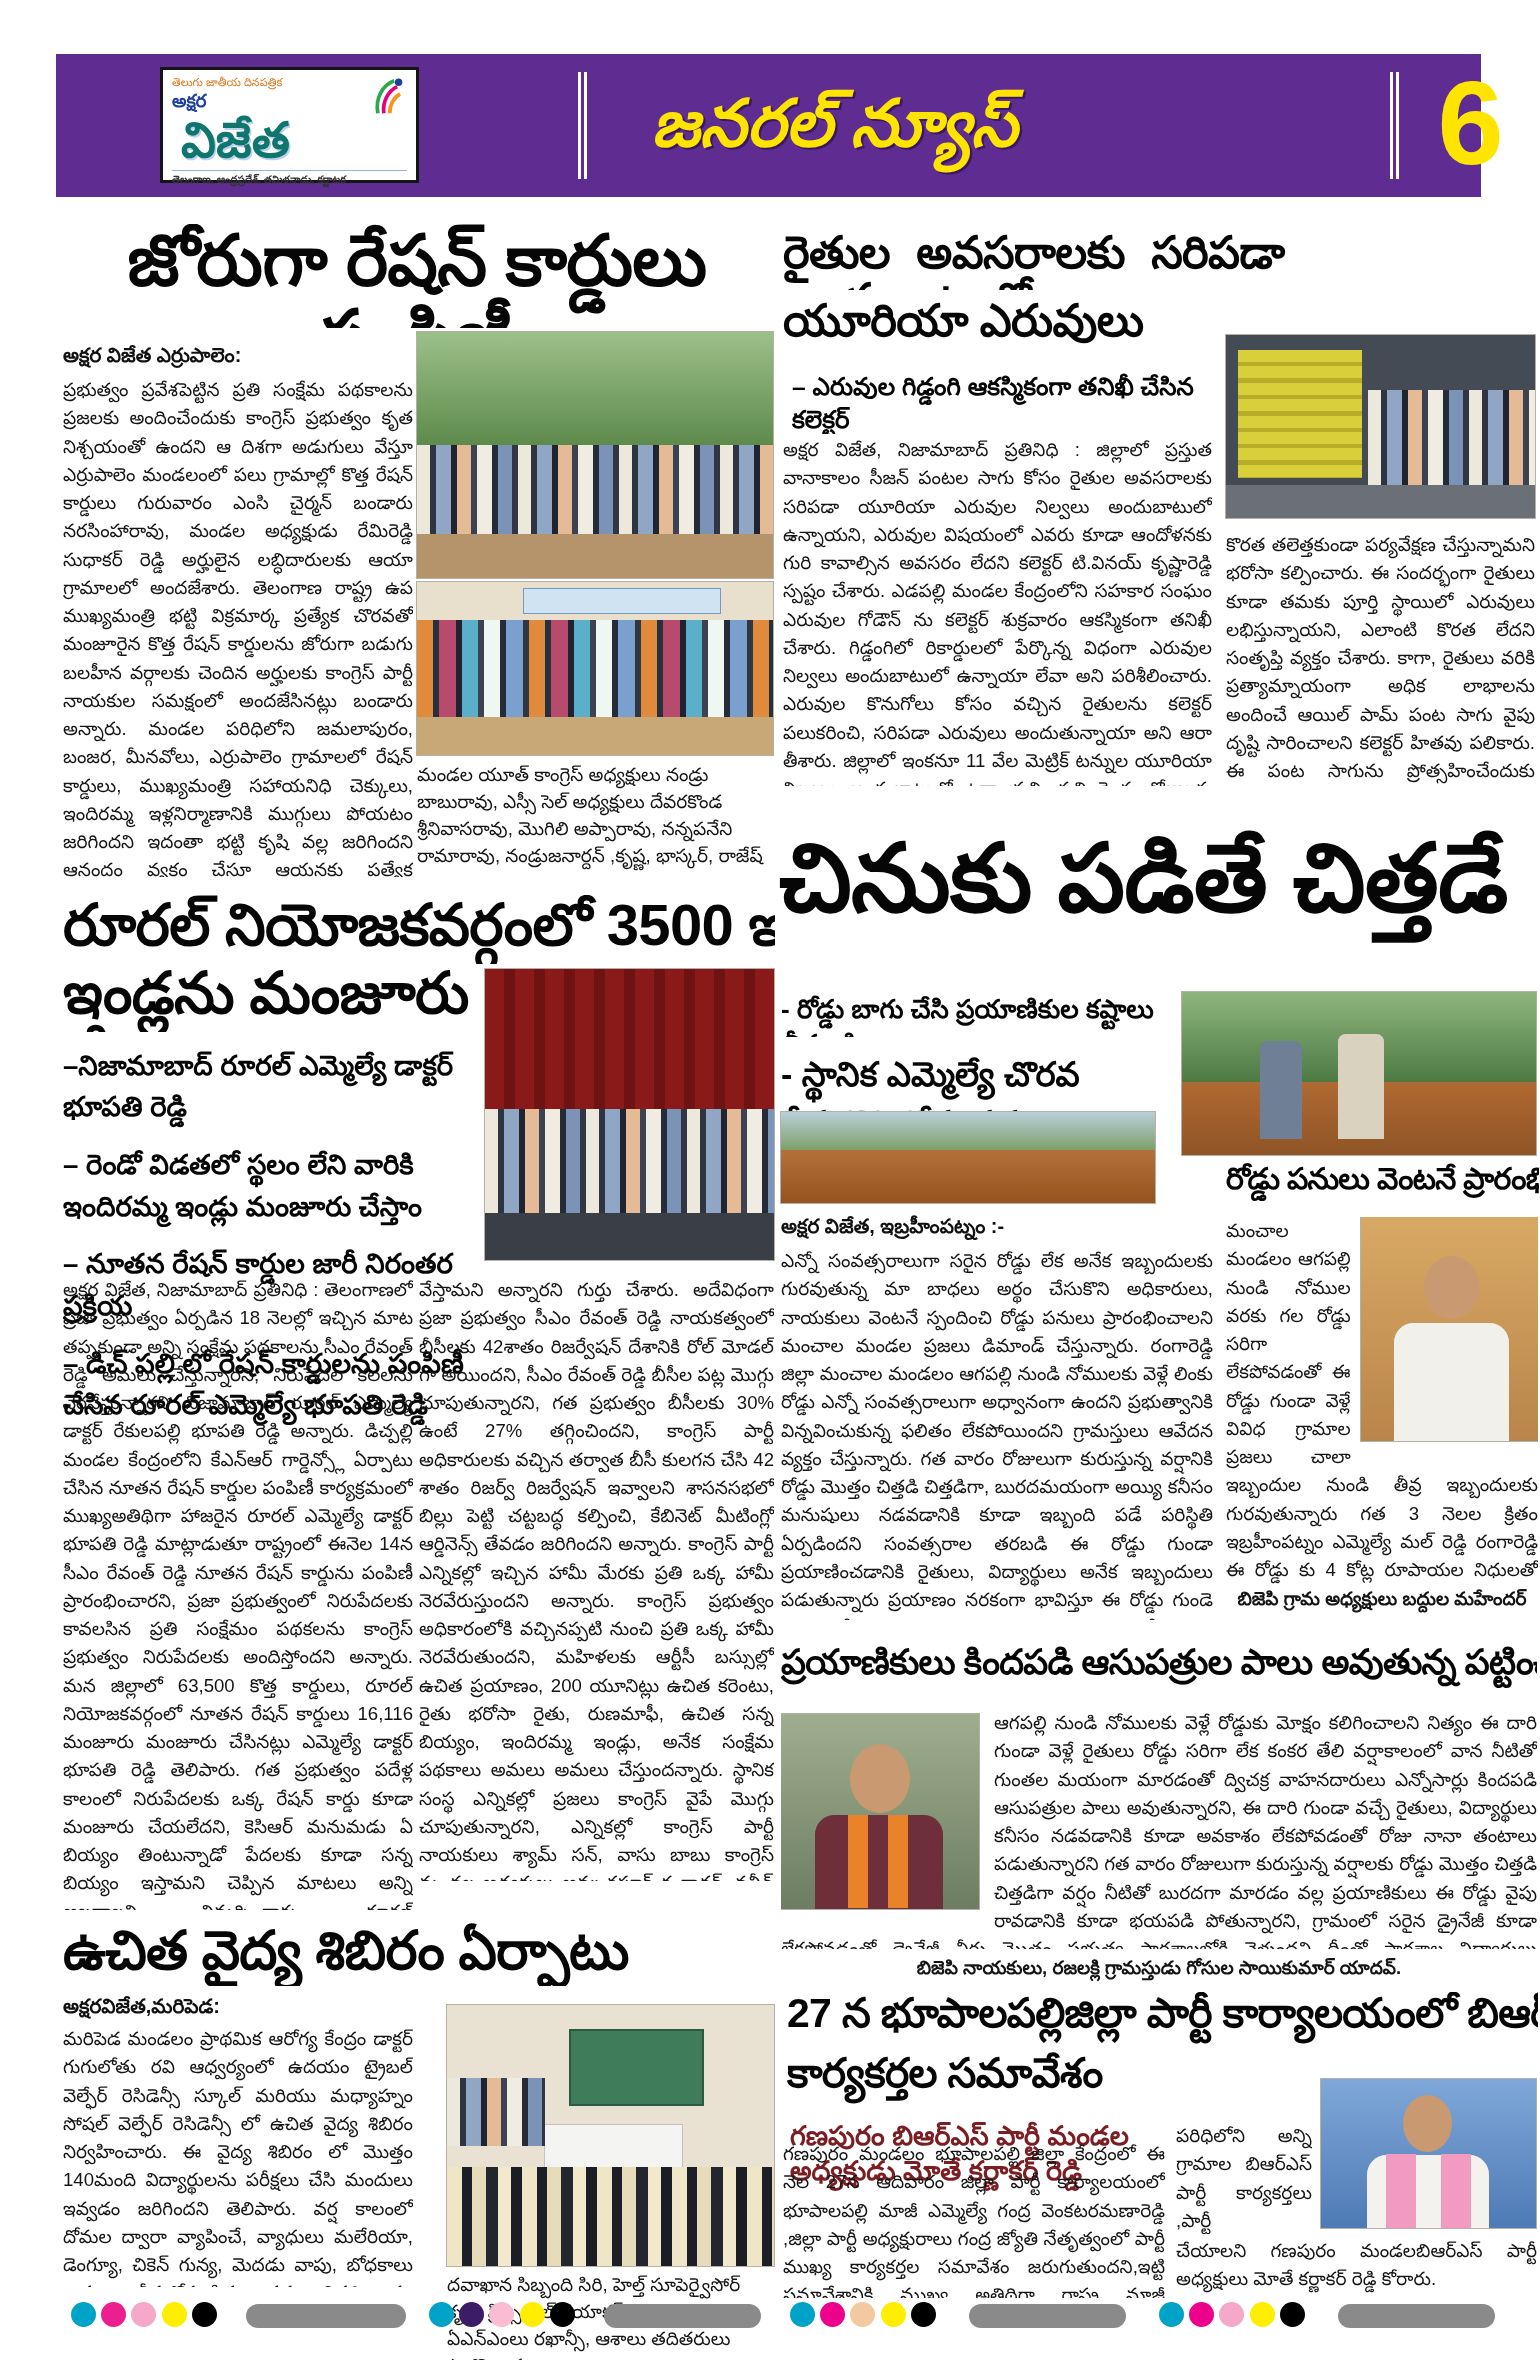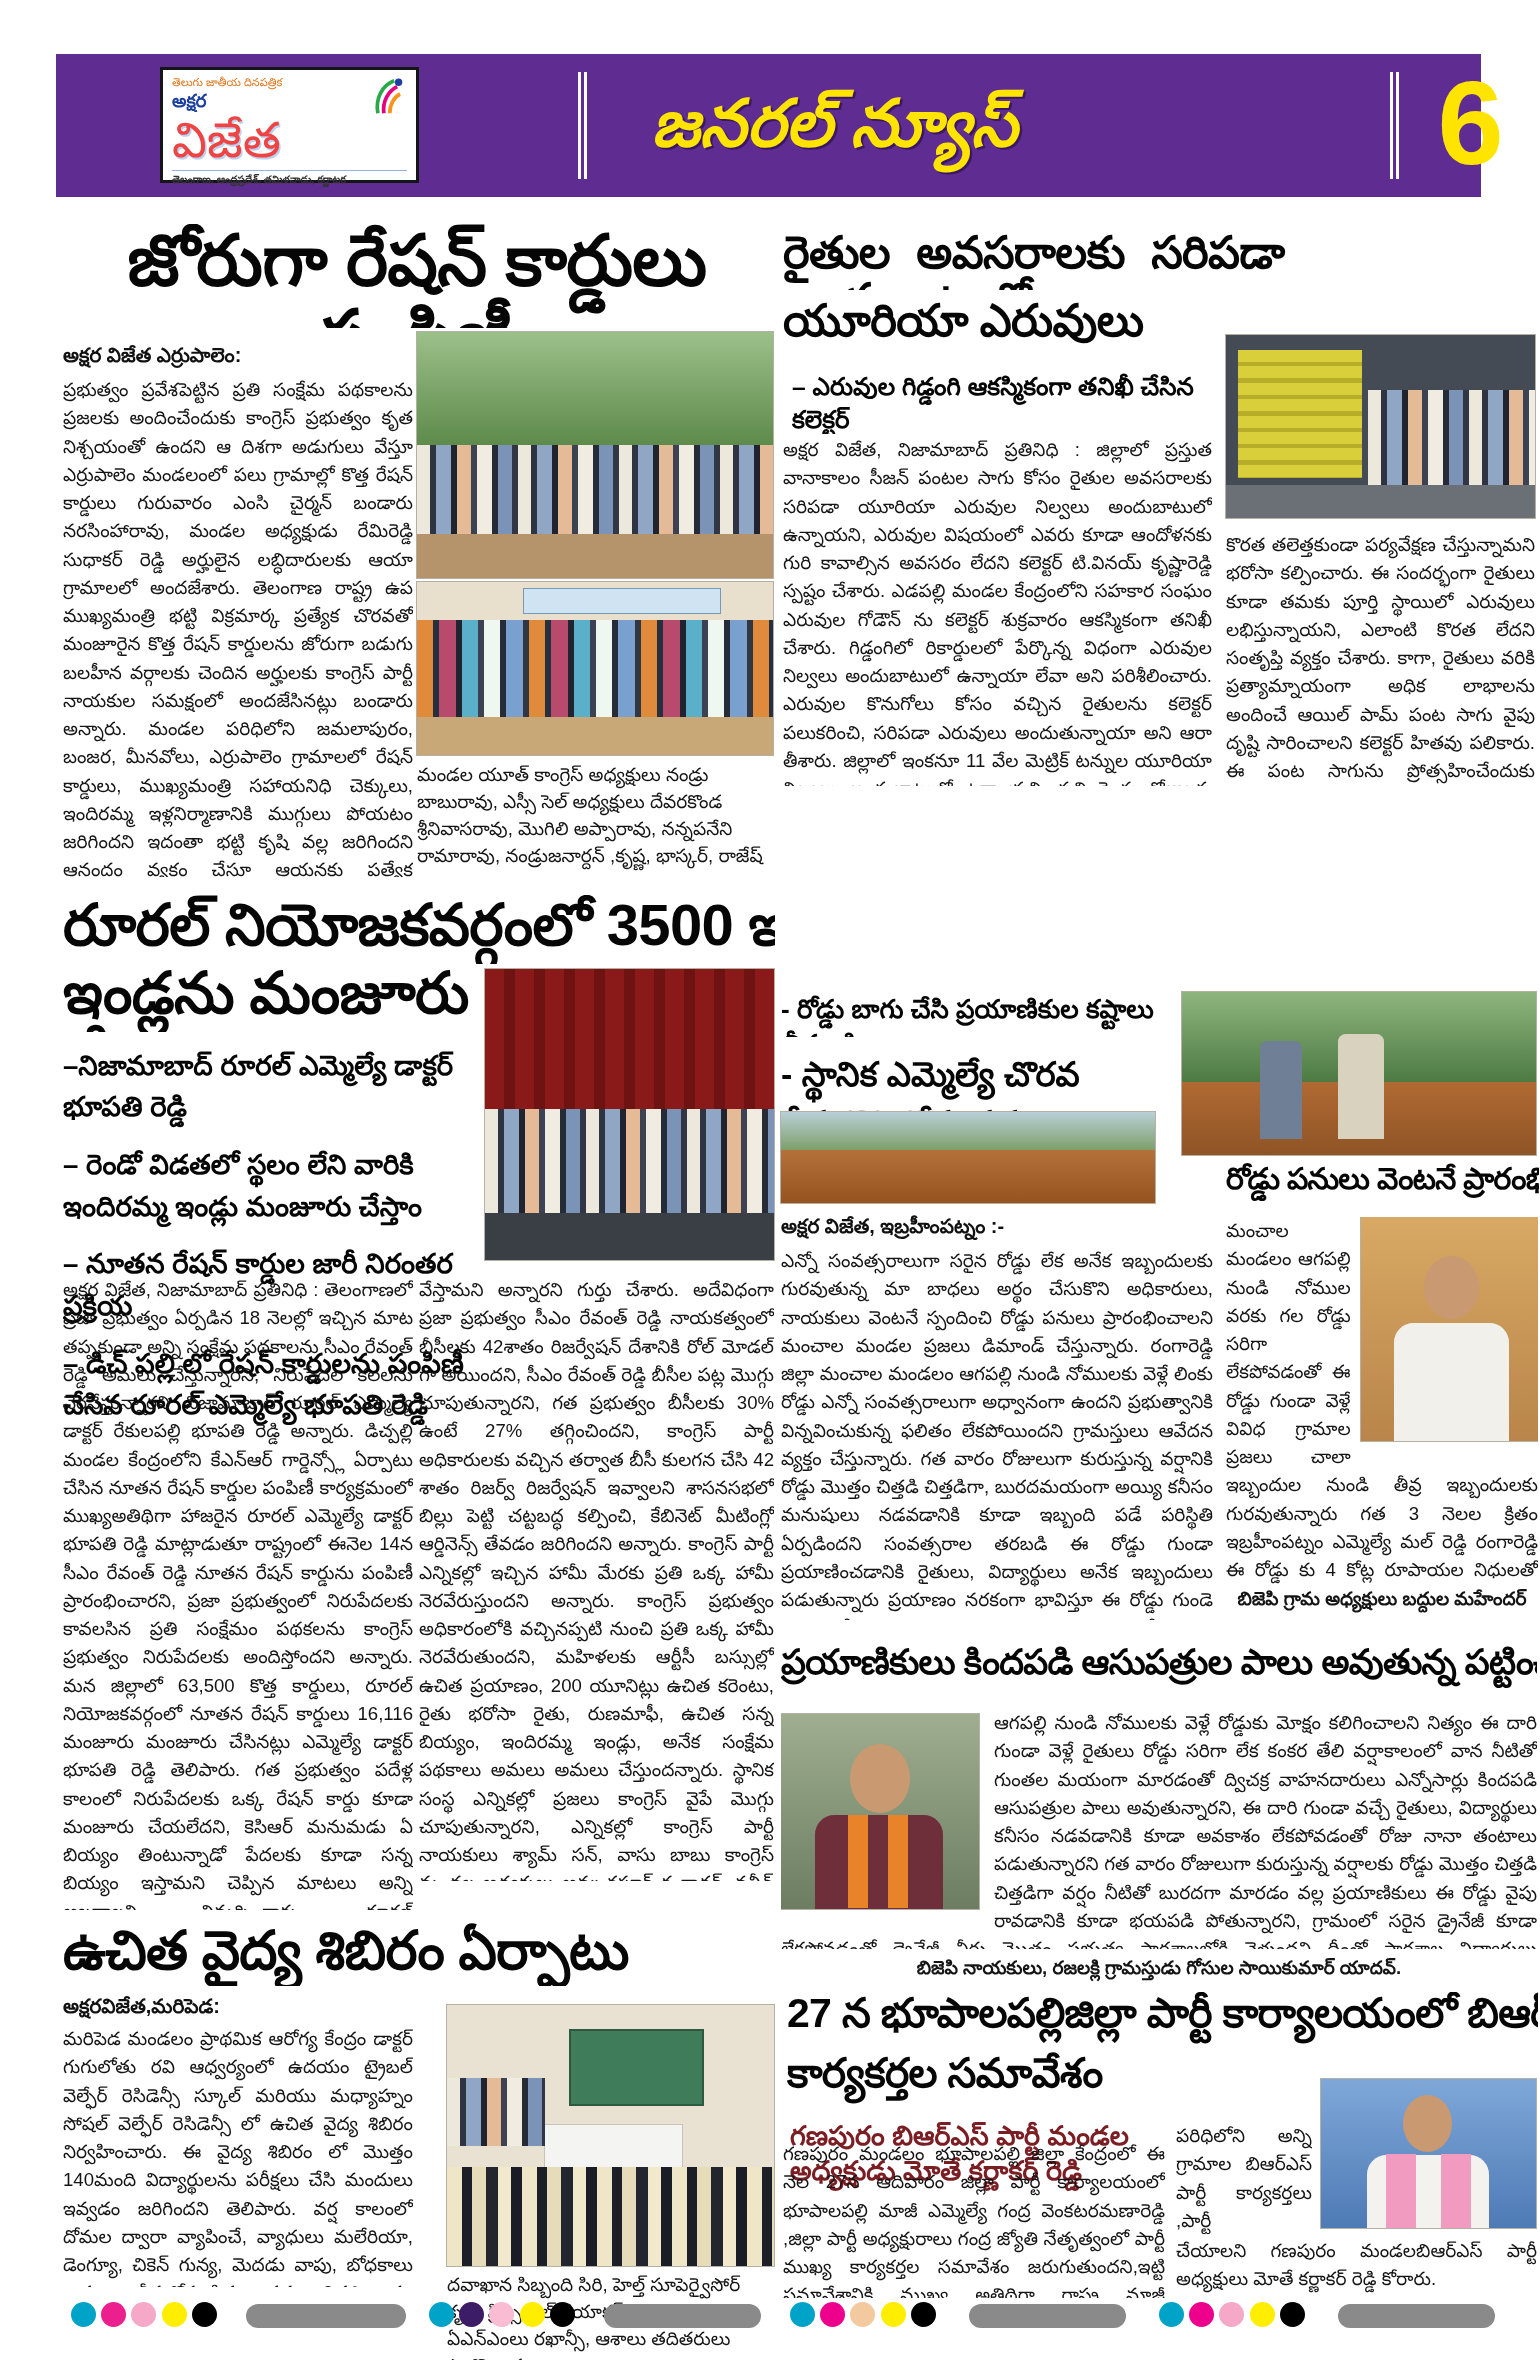--- a/index.html
+++ b/index.html
@@ -12,22 +12,22 @@
   .dateline{font-weight:700;color:#111;}
   .bullet{font-weight:800;color:#060606;line-height:1.35;}
   .caption{font-size:18.6px;line-height:1.45;color:#141414;}
   .center{text-align:center;}
 
   
   .band{background:#5f2c91;}
   .logo-box{background:#ffffff;border:3px solid #151515;box-sizing:border-box;padding:6px 9px;}
   .logo-top{font-size:11.2px;color:#e0761d;font-weight:400;}
   .logo-prefix{font-size:18px;color:#1d3f9e;font-weight:800;margin-top:28px;}
-  .logo-main{font-size:49px;font-weight:400;color:#ef4444;line-height:1.0;
-             text-shadow:1.5px 1.5px 0 #bcd0f0;}
+  .logo-main{font-size:49px;font-weight:700;color:#0f766e;line-height:1.0;
+             text-shadow:1.5px 1.5px 0 #bcd0f0;margin-left:9px;}
   .logo-states{font-size:10.4px;color:#333;border-top:1.5px solid #9ab0e0;padding-top:3px;margin-top:4.5px;font-weight:700;}
   .vsep{width:3px;border-left:3px solid #fff;border-right:3px solid #fff;}
   .section-title{color:#ffe400;font-weight:800;font-style:italic;font-size:66px;
                  text-shadow:2.2px 2.2px 0 #3a1763;white-space:nowrap;}
   .day{color:#fff;font-weight:700;font-size:28px;}
   .day-rule{border-bottom:3px solid #fff;width:134px;margin:7.5px auto;}
   .date{color:#fff;font-weight:800;font-size:37px;letter-spacing:0.7px;border-bottom:7.5px double #fff;padding-bottom:6px;}
   .pageno{color:#ffe400;font-weight:800;font-size:119px;line-height:1;}
 
   
@@ -98,20 +98,21 @@
 
   <div class="ph" style="left:1226px;top:335px;width:309px;height:183px;">
     <div class="bnd" style="top:0;height:100%;background:#454b55;"></div>
     <div class="bnd" style="top:8%;left:4%!important;width:40%;height:70%;background:repeating-linear-gradient(#d9cf3a 0 12px,#b8ad28 12px 16.4px);"></div>
     <div class="bnd people" style="top:30%;height:52%;left:46%!important;"></div>
     <div class="bnd" style="top:82%;height:18%;background:#6b6f76;"></div>
   </div>
   <div class="abs body-text clip" style="left:783px;top:436px;width:429px;height:350px;">అక్షర విజేత, నిజామాబాద్ ప్రతినిధి : జిల్లాలో ప్రస్తుత వానాకాలం సీజన్ పంటల సాగు కోసం రైతుల అవసరాలకు సరిపడా యూరియా ఎరువుల నిల్వలు అందుబాటులో ఉన్నాయని, ఎరువుల విషయంలో ఎవరు కూడా ఆందోళనకు గురి కావాల్సిన అవసరం లేదని కలెక్టర్ టి.వినయ్ కృష్ణారెడ్డి స్పష్టం చేశారు. ఎడపల్లి మండల కేంద్రంలోని సహకార సంఘం ఎరువుల గోడౌన్ ను కలెక్టర్ శుక్రవారం ఆకస్మికంగా తనిఖీ చేశారు. గిడ్డంగిలో రికార్డులలో పేర్కొన్న విధంగా ఎరువుల నిల్వలు అందుబాటులో ఉన్నాయా లేవా అని పరిశీలించారు. ఎరువుల కొనుగోలు కోసం వచ్చిన రైతులను కలెక్టర్ పలుకరించి, సరిపడా ఎరువులు అందుతున్నాయా అని ఆరా తీశారు. జిల్లాలో ఇంకనూ 11 వేల మెట్రిక్ టన్నుల యూరియా నిల్వలు అందుబాటులో ఉన్నాయని, ప్రతి రెండు రోజులకు ఒకసారి ఎరువుల స్టాక్ జిల్లాకు వస్తోందని కలెక్టర్ తెలిపారు. అన్ని ప్రాంతాలలో రైతులకు ఎరువులు అందేలా ప్రణాళికాబద్ధంగా వ్యవహరిస్తున్నామని, ఎట్టి పరిస్థితుల్లో ఎరువుల</div>
   <div class="abs body-text clip" style="left:1226px;top:531px;width:309px;height:257px;">కొరత తలెత్తకుండా పర్యవేక్షణ చేస్తున్నామని భరోసా కల్పించారు. ఈ సందర్భంగా రైతులు కూడా తమకు పూర్తి స్థాయిలో ఎరువులు లభిస్తున్నాయని, ఎలాంటి కొరత లేదని సంతృప్తి వ్యక్తం చేశారు. కాగా, రైతులు వరికి ప్రత్యామ్నాయంగా అధిక లాభాలను అందించే ఆయిల్ పామ్ పంట సాగు వైపు దృష్టి సారించాలని కలెక్టర్ హితవు పలికారు. ఈ పంట సాగును ప్రోత్సహించేందుకు ప్రభుత్వం సబ్సిడీలు అందిస్తోందని, దీనిని రైతులు సద్వినియోగం చేసుకోవాలని సూచించారు. కలెక్టర్ వెంట సంబంధిత అధికారులు ఉన్నారు.</div>
 
+  <div class="abs hl clip" style="left:779px;top:829px;width:757px;height:138px;font-size:95px;white-space:nowrap;">చినుకు పడితే చిత్తడే</div>
   <div class="abs bullet clip" style="left:781px;top:992px;width:388px;height:45px;font-size:26px;">- రోడ్డు బాగు చేసి ప్రయాణికుల కష్టాలు తీర్చండి.</div>
   <div class="abs bullet clip" style="left:781px;top:1050px;width:384px;height:101px;font-size:34px;line-height:1.45;">- స్థానిక ఎమ్మెల్యే చొరవ తీసుకొని రోడ్డు పనులు వెంటనే ప్రారంభించాలి</div>
 
   <div class="ph" style="left:1182px;top:992px;width:354px;height:163px;">
     <div class="bnd" style="top:0;height:55%;background:linear-gradient(#8fb57e,#4d7a43);"></div>
     <div class="bnd" style="top:55%;height:45%;background:linear-gradient(#b06a33,#8f5426);"></div>
     <div class="bnd" style="top:30%;left:22%!important;width:12%;height:60%;background:#6f7f95;border-radius:7.5px 7.5px 0 0;"></div>
     <div class="bnd" style="top:26%;left:44%!important;width:13%;height:64%;background:#d8d2be;border-radius:7.5px 7.5px 0 0;"></div>
   </div>
   <div class="ph" style="left:781px;top:1112px;width:374px;height:91px;">

